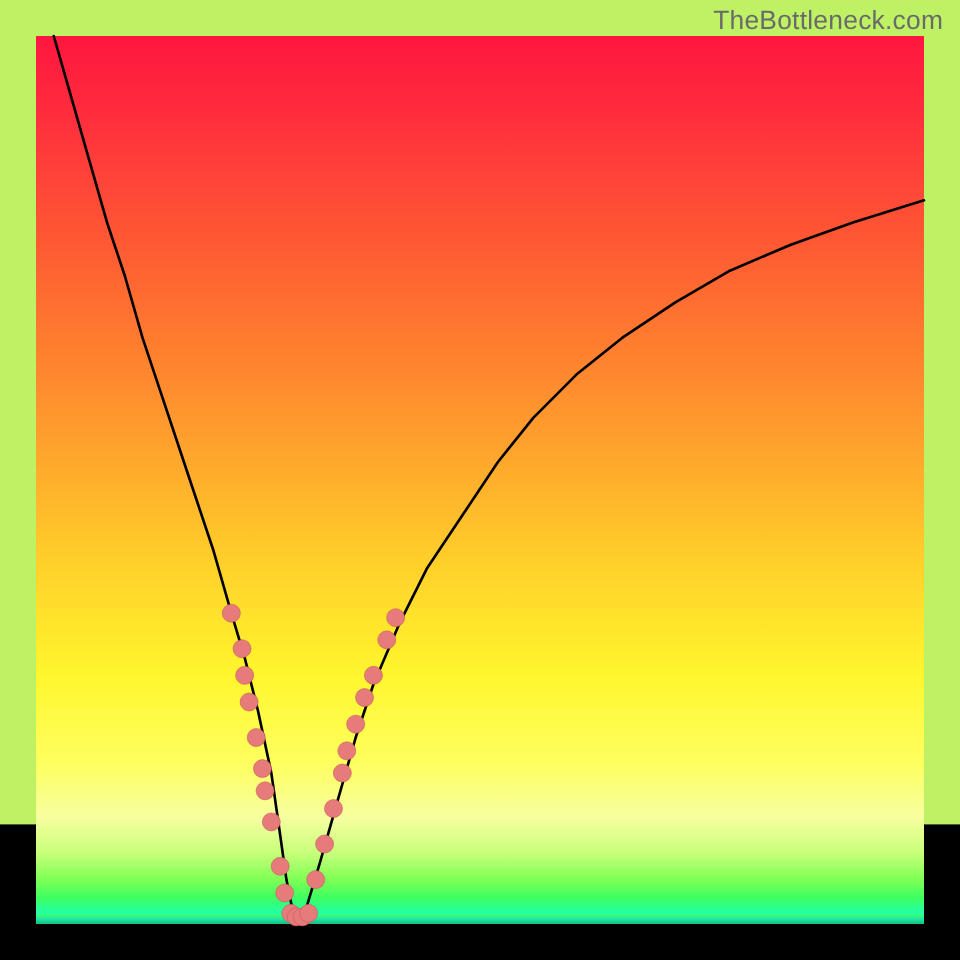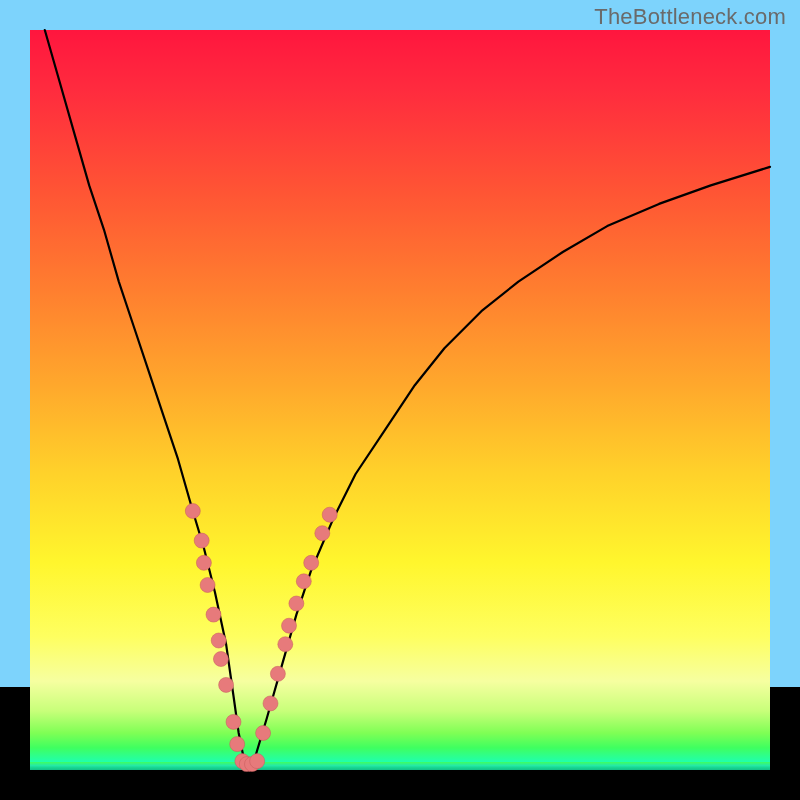--- a/index.html
+++ b/index.html
@@ -10,21 +10,21 @@
     background: #000;
     overflow: hidden;
     font-family: Arial, Helvetica, sans-serif;
   }
   .frame {
     position: absolute;
     left: 0;
     top: 0;
     width: 800px;
     height: 687px;
-    background: #7dd3fc;
+    background: #bef264;
   }
   .plot-area {
     position: absolute;
     left: 30px;
     top: 30px;
     width: 740px;
     height: 740px;
     
     background: linear-gradient(
       to bottom,

